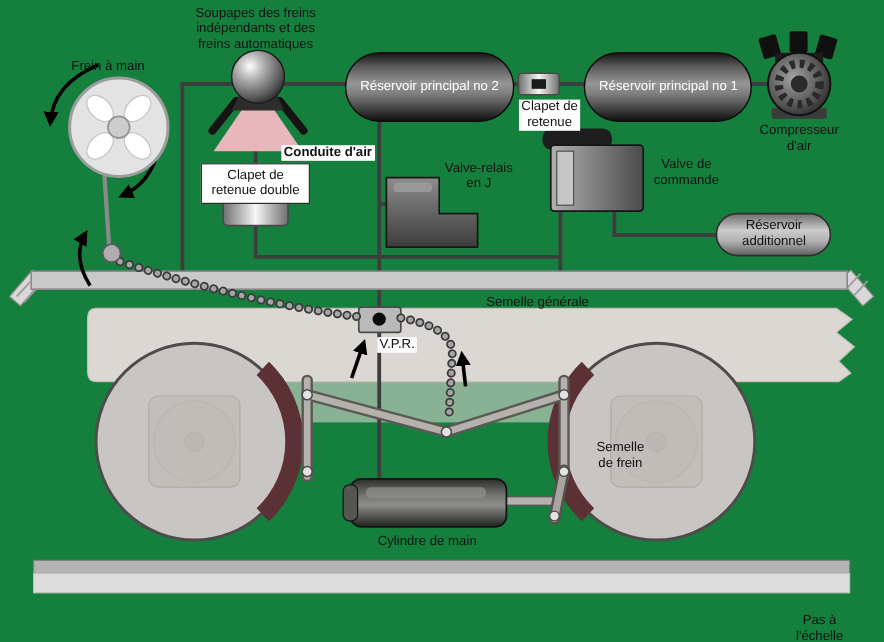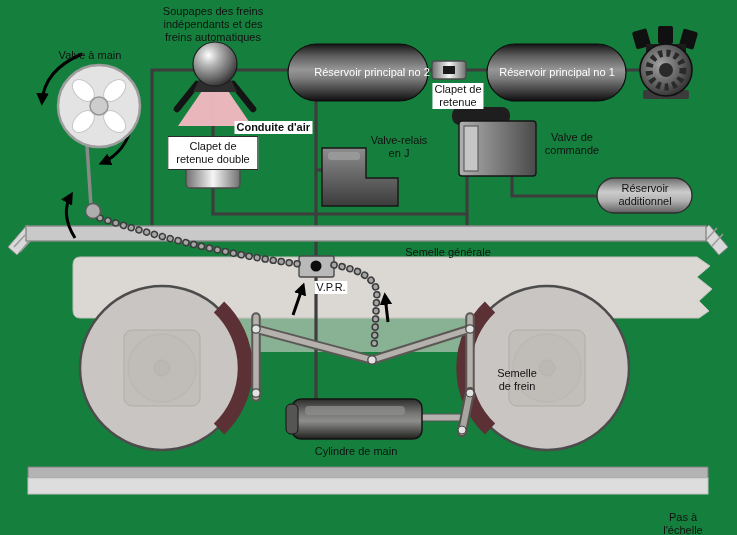--- a/index.html
+++ b/index.html
@@ -226,25 +226,26 @@
     </g>
 
     <g>
       <rect x="597" y="178" width="95" height="35" rx="17.5" fill="url(#gAdd)" stroke="#2e2e2e" stroke-width="1.4"></rect>
     </g>
   </svg>
 
   <div class="lbl" style="left:213px; top:5px">Soupapes des freins
 indépendants et des
 freins automatiques</div>
-  <div class="lbl" style="left:90px;  top:49px">Valve à main</div>
-  <div class="lbl white" style="left:372px; top:66px">Réservoir principal no 2</div>
+  <div class="lbl" style="left:90px;  top:49px">Frein à main</div>
+  <div class="lbl white" style="left:358px; top:66px">Réservoir principal no 2</div>
   <div class="lbl bg" style="left:458px; top:83px">Clapet de
 retenue</div>
   <div class="lbl white" style="left:557px; top:66px">Réservoir principal no 1</div>
+  <div class="lbl" style="left:666px; top:103px">Compresseur d'air</div>
   <div class="lbl bg right-anchor" style="left:312px; top:121px">Conduite d'air</div>
   <div class="lbl boxed" style="left:213px; top:136px">Clapet de
 retenue double</div>
   <div class="lbl" style="left:399px; top:134px">Valve-relais
 en J</div>
   <div class="lbl" style="left:572px; top:131px">Valve de
 commande</div>
   <div class="lbl" style="left:645px; top:182px">Réservoir
 additionnel</div>
   <div class="lbl" style="left:448px; top:246px">Semelle générale</div>

